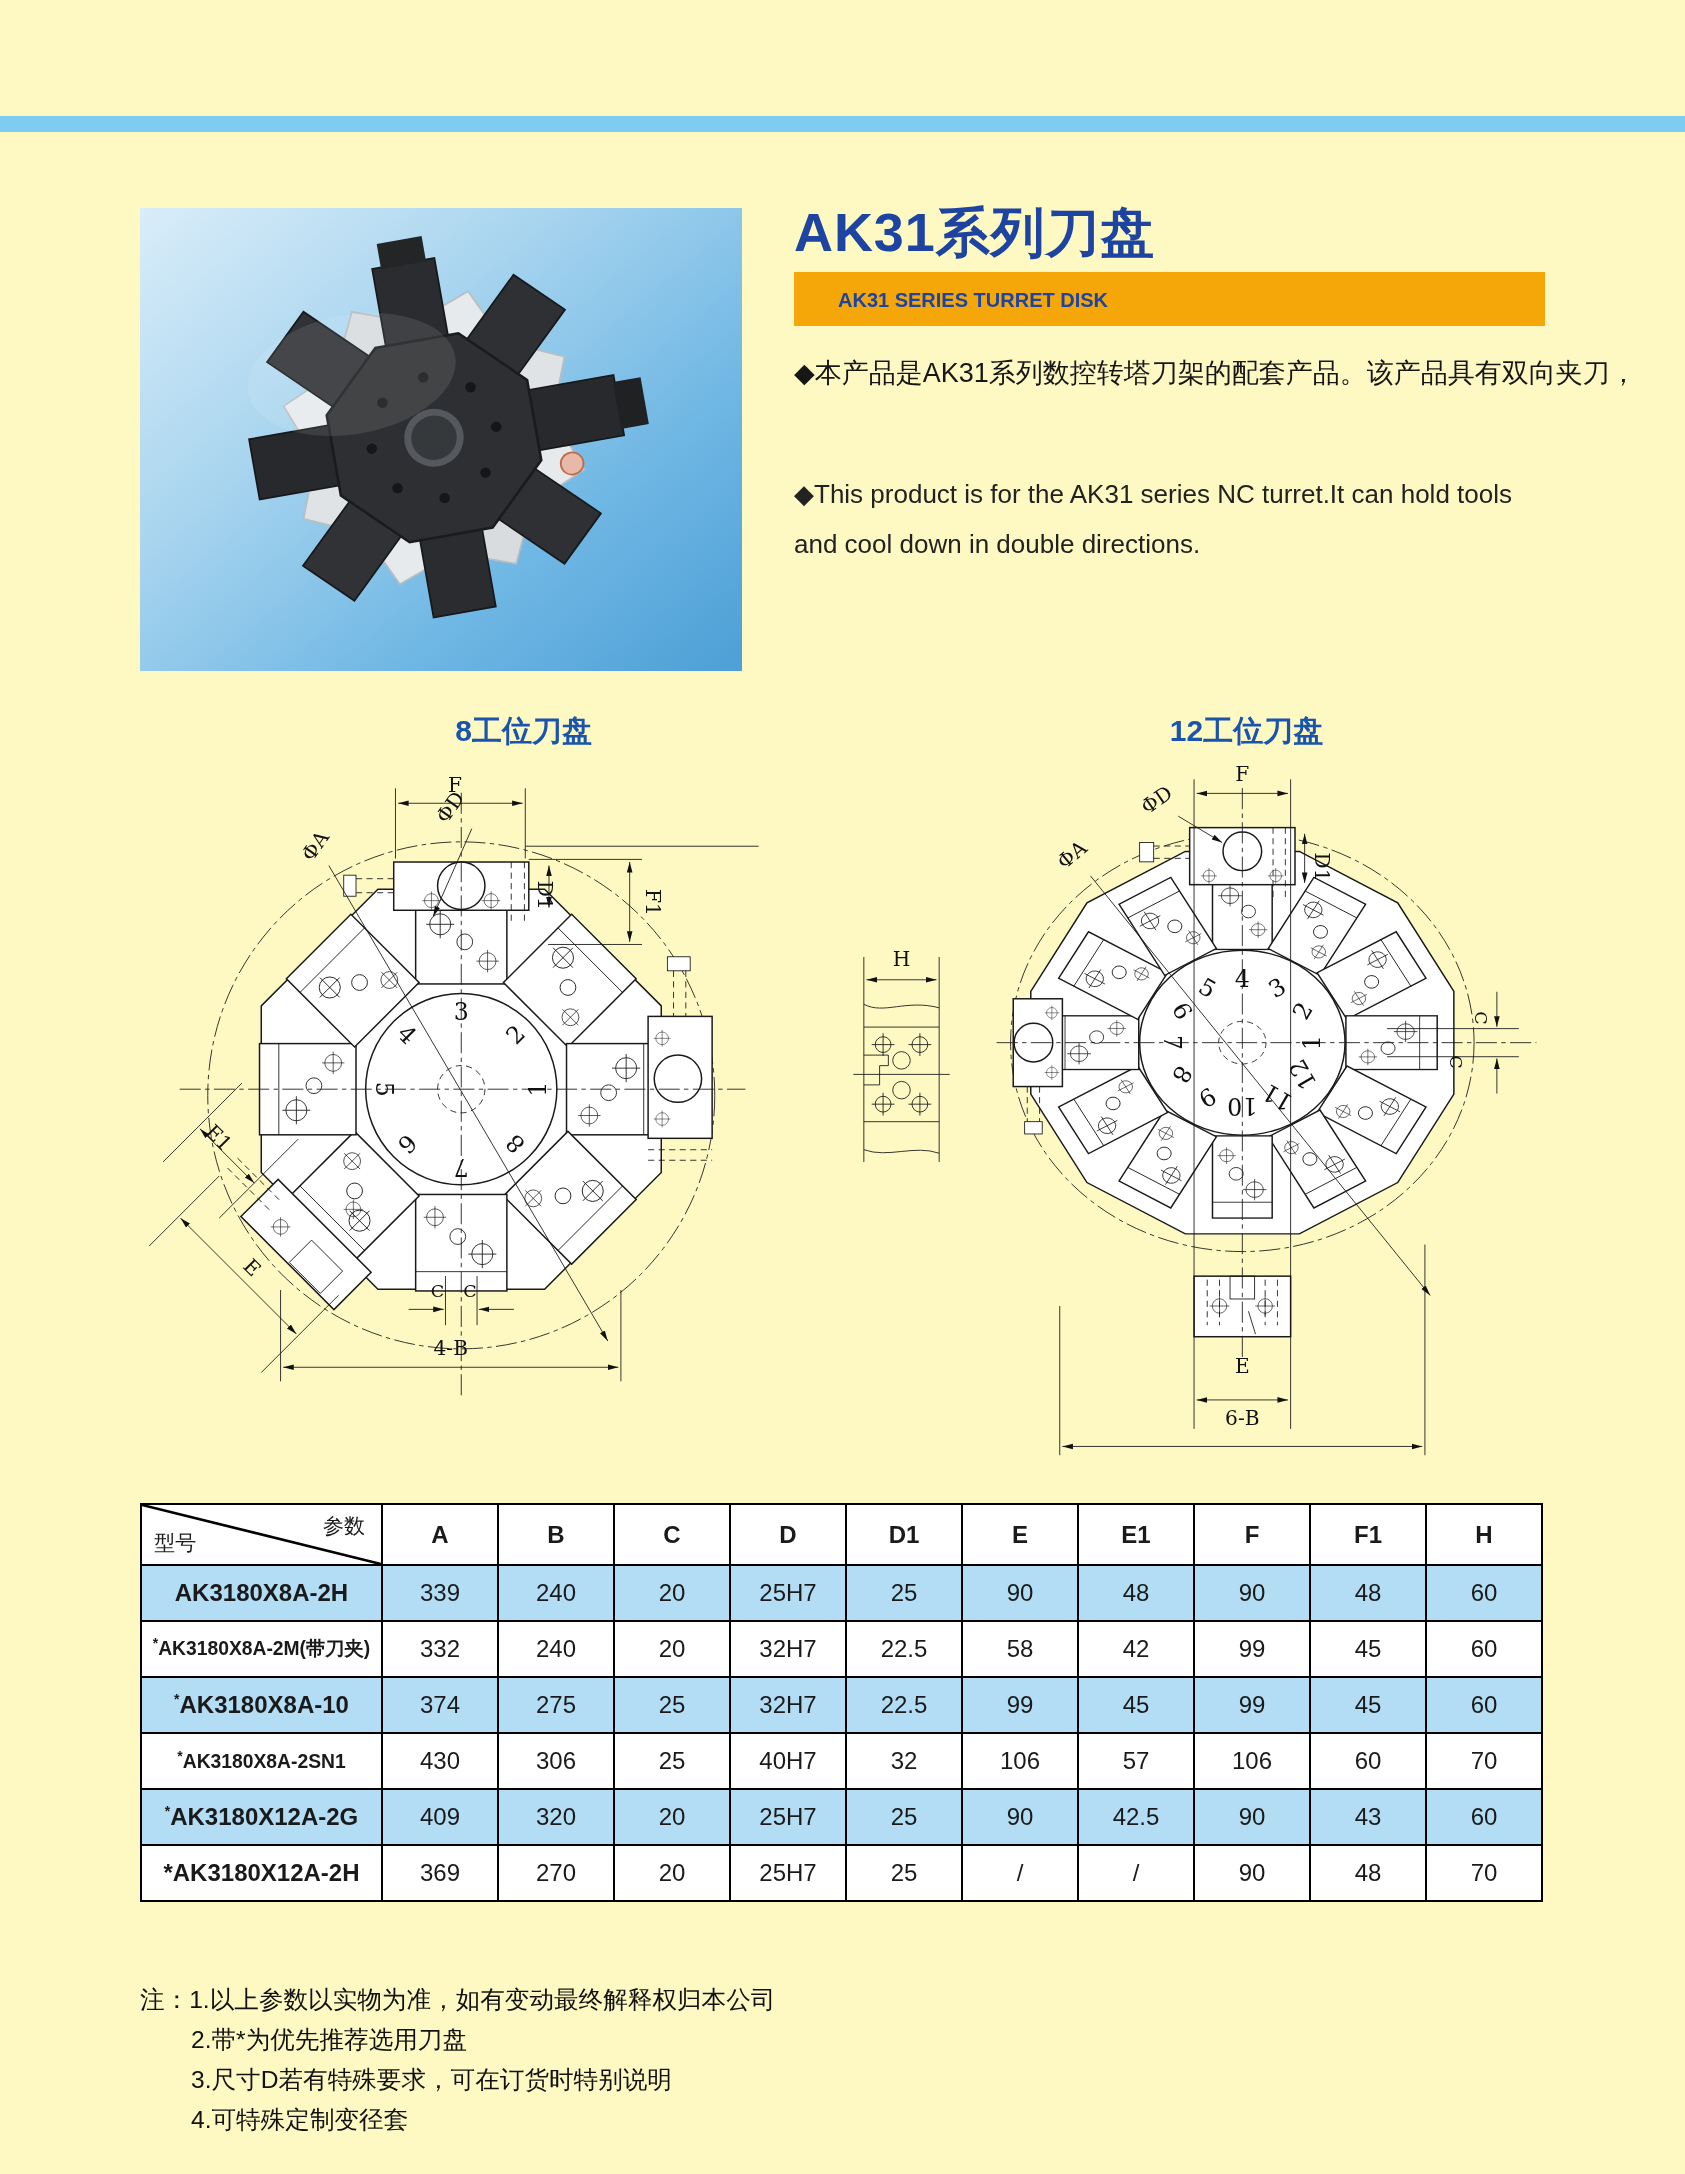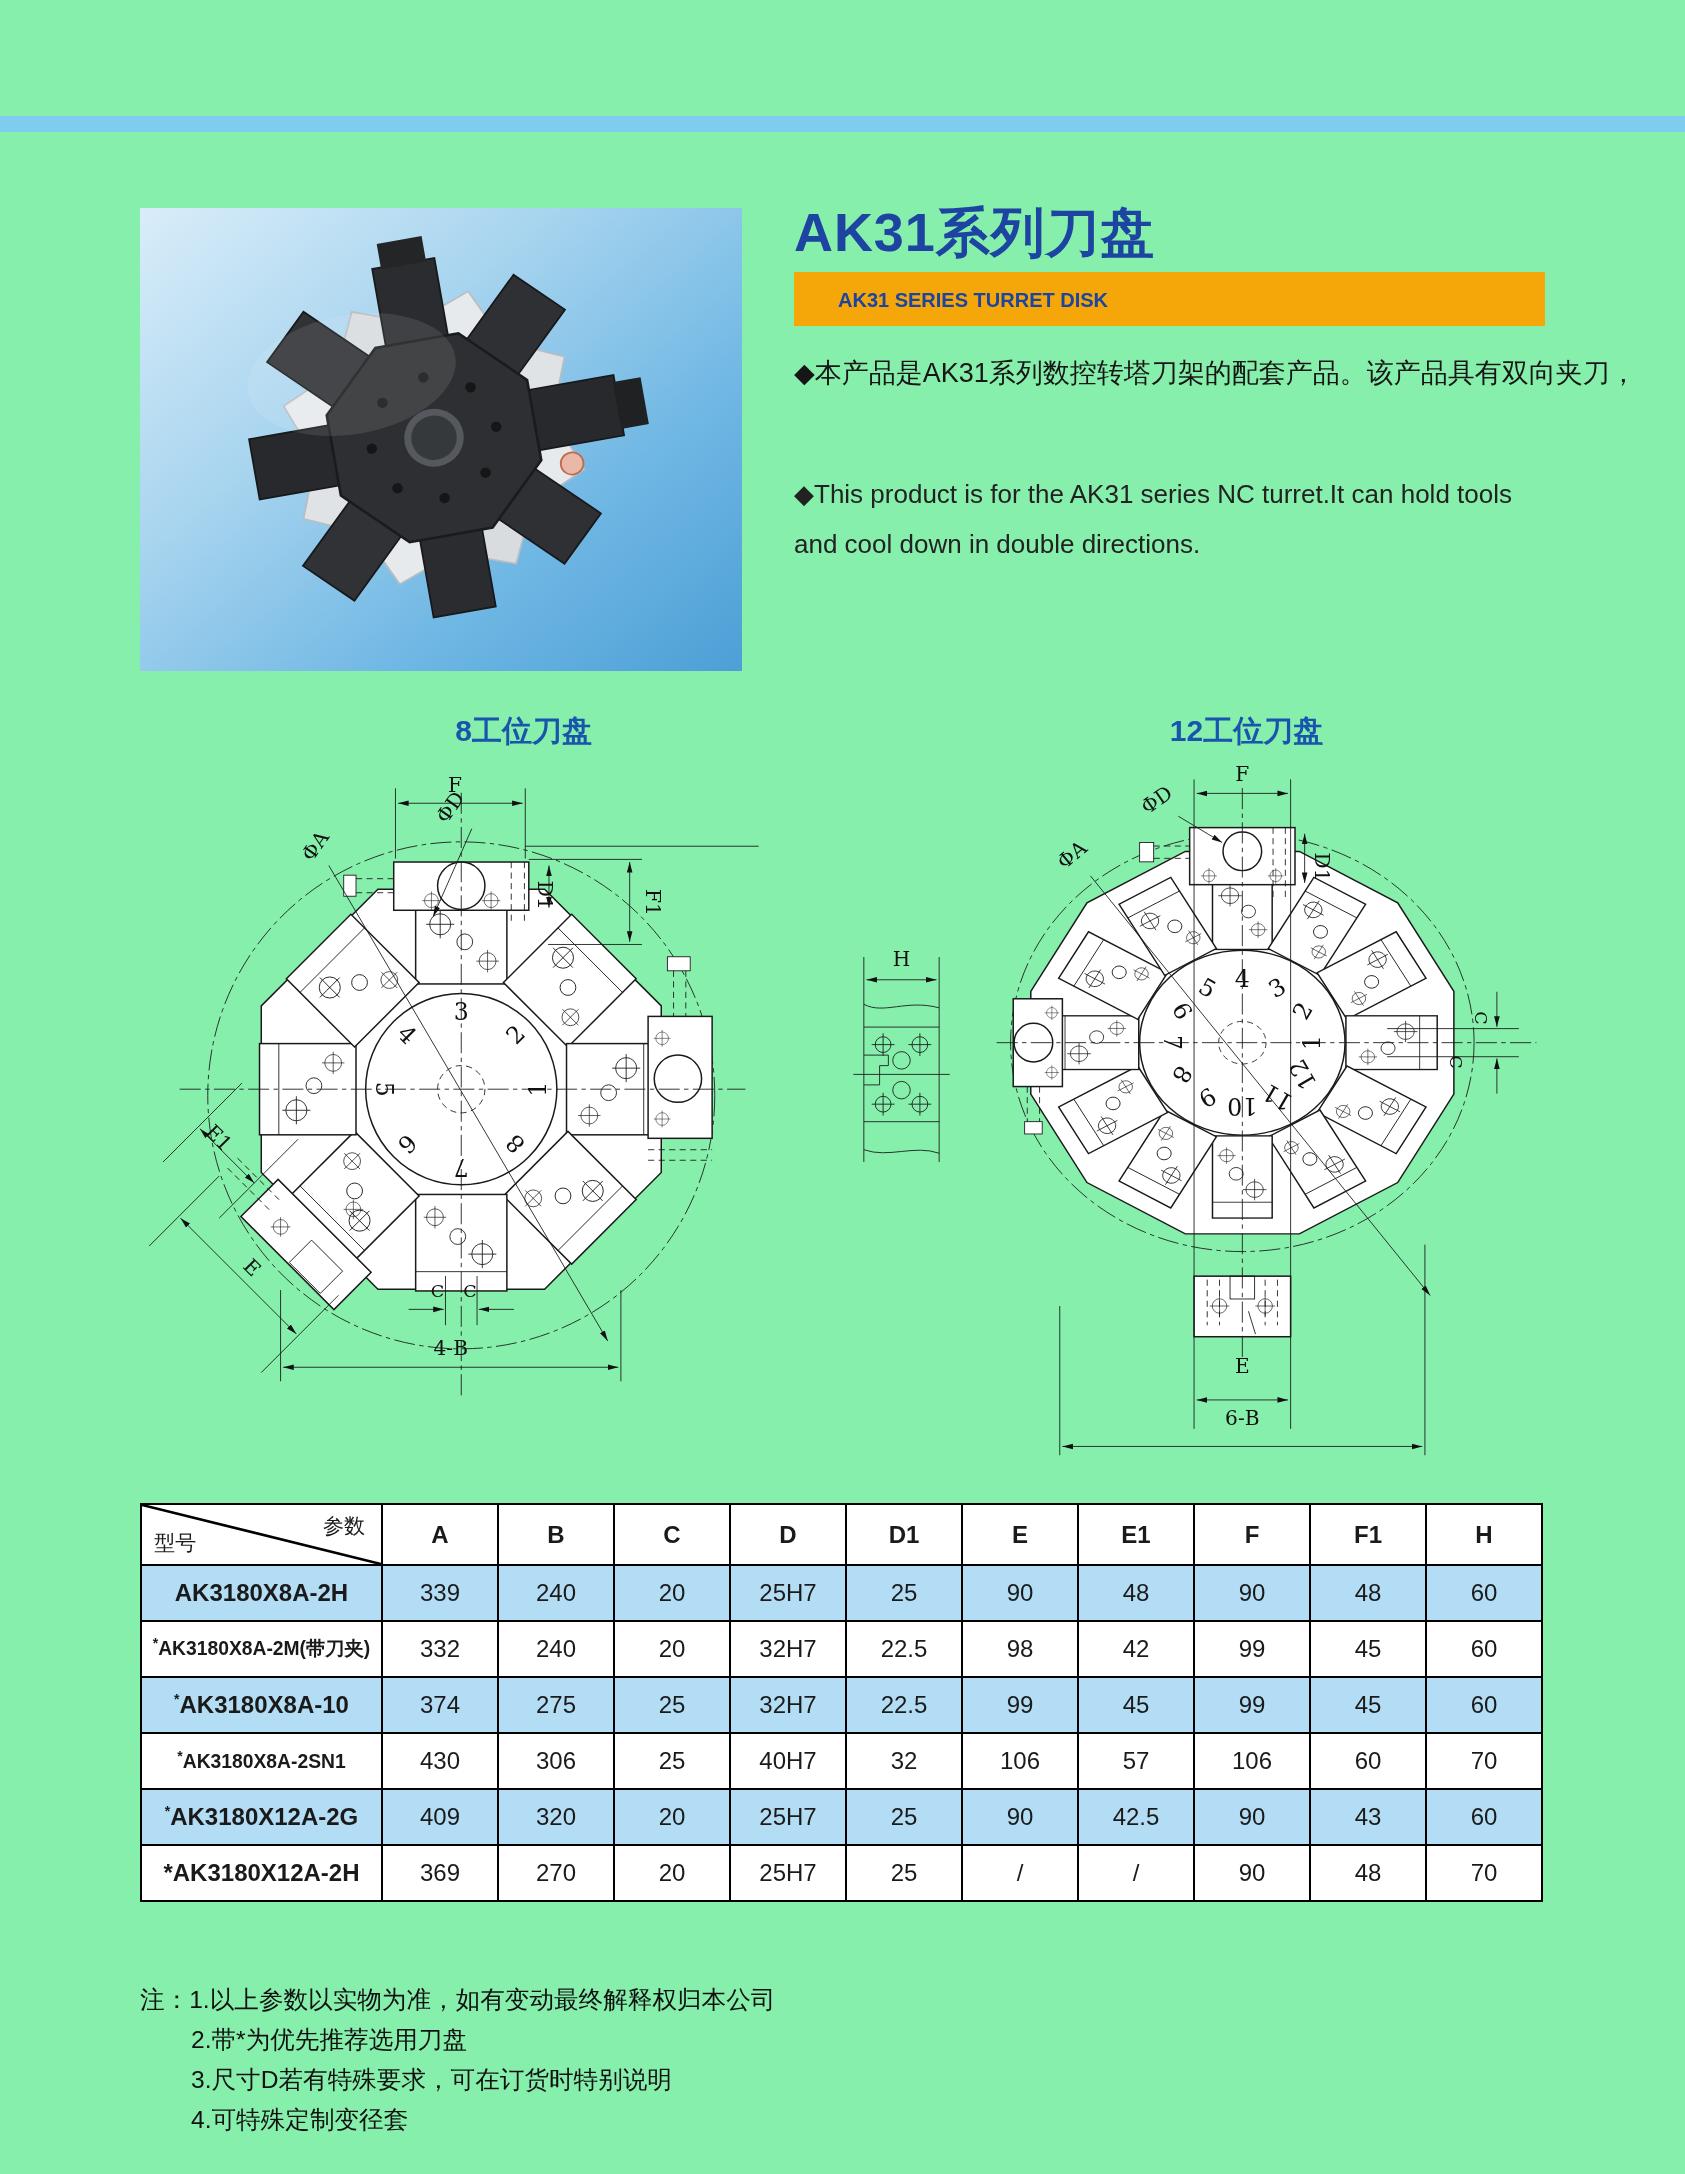--- a/index.html
+++ b/index.html
@@ -1,16 +1,16 @@
 <!DOCTYPE html>
 <html style="font-size:14px"><head>
 <meta charset="utf-8">
 <style>
   html,body{margin:0;padding:0;background:#fff;}
-  .page{position:relative;width:1685px;height:2174px;background:#86efac;overflow:hidden;
+  .page{position:relative;width:1685px;height:2174px;background:#fef9c3;overflow:hidden;
         font-family:"Liberation Sans","DejaVu Sans",sans-serif;color:#1a1a1a;}
   .abs{position:absolute;}
   .stripe{left:0;top:116px;width:1685px;height:16px;background:#7ecdf1;}
   .photo{left:140px;top:208px;width:602px;height:463px;
          background:linear-gradient(140deg,#d9edf9 0%,#a9d5ef 35%,#6fb7e4 70%,#4d9fd6 100%);}
   .title-cn{left:794px;top:197px;font-size:54px;font-weight:700;color:#1c44a0;letter-spacing:0.9px;}
   .banner{left:794px;top:272px;width:751px;height:54px;background:#f5a70a;}
   .banner span{display:block;padding-left:44px;line-height:56px;font-size:20px;font-weight:700;color:#1c44a0;}
   .desc{left:794px;top:349px;width:860px;font-size:27px;line-height:49px;color:#161616;}
   .desc-en{left:794px;top:469px;width:860px;font-size:26px;line-height:50px;color:#222;}
@@ -471,21 +471,21 @@
           <td>48</td>
           <td>60</td>
         </tr>
         <tr>
           <td class="model small"><sup>*</sup>AK3180X8A-2M(带刀夹)</td>
           <td>332</td>
           <td>240</td>
           <td>20</td>
           <td>32H7</td>
           <td>22.5</td>
-          <td>98</td>
+          <td>58</td>
           <td>42</td>
           <td>99</td>
           <td>45</td>
           <td>60</td>
         </tr>
         <tr class="hl">
           <td class="model"><sup>*</sup>AK3180X8A-10</td>
           <td>374</td>
           <td>275</td>
           <td>25</td>

